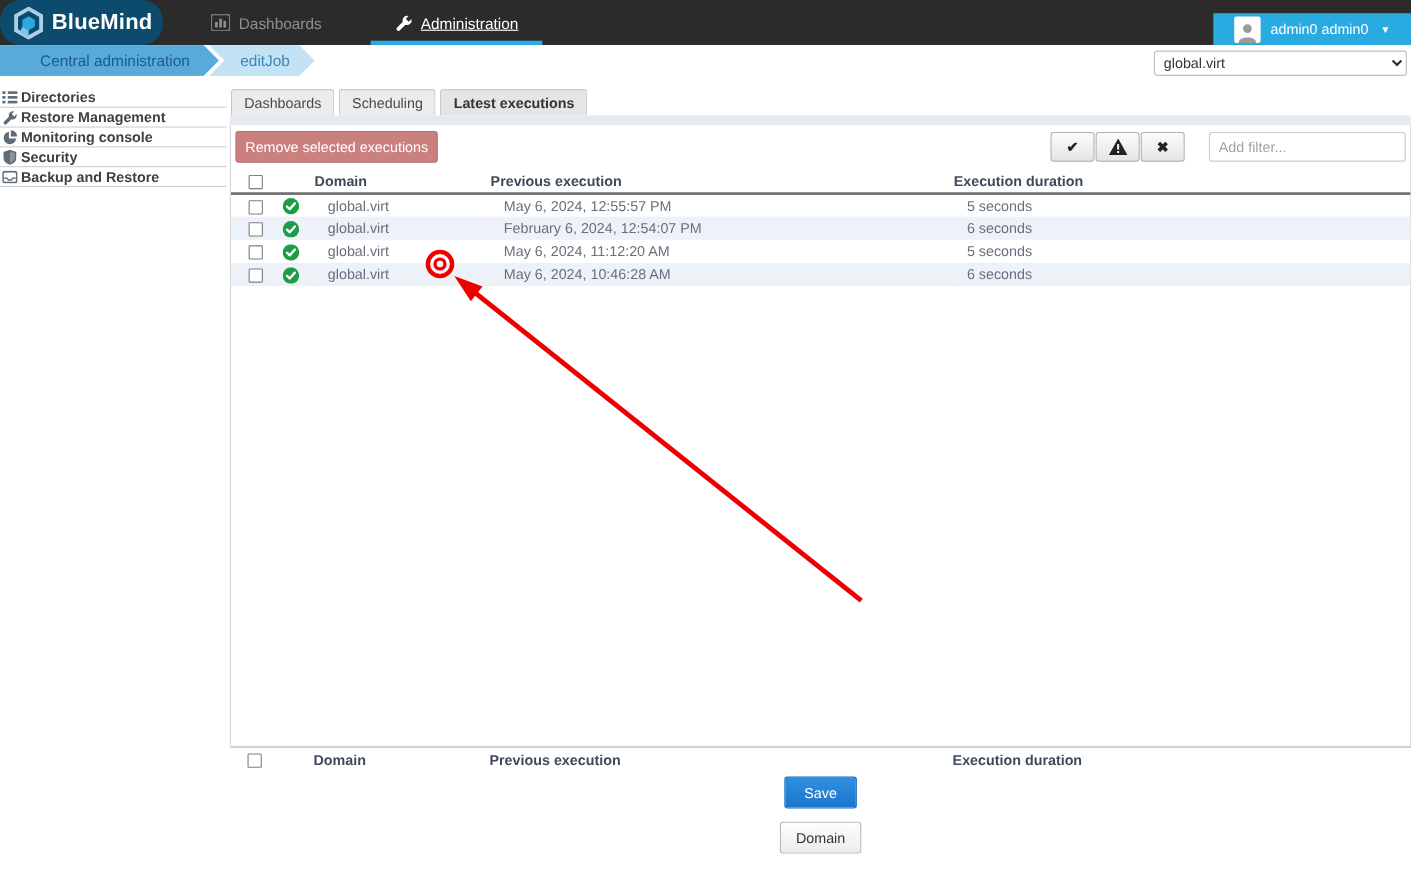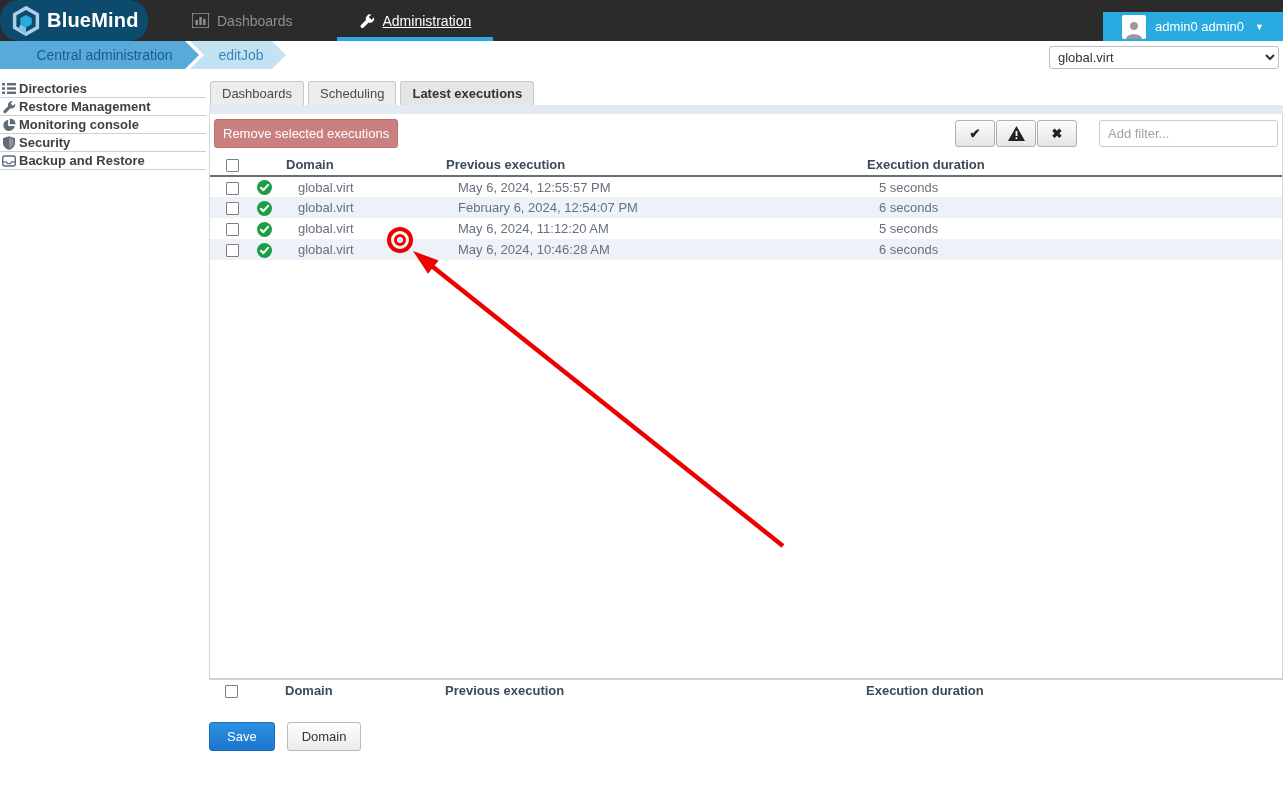--- a/index.html
+++ b/index.html
@@ -67,21 +67,21 @@
   .col-check { width:44px; } .col-status { width:32px; } .col-domain { width:160px; }
   .col-prev { width:421px; } .col-dur { width:auto; }
   .pad { padding-left:12px; }
   .chk { display:inline-block; width:13px; height:13px; border:1.5px solid #7f7f7f; border-radius:1px;
          background:#fff; vertical-align:middle; margin-left:16px; cursor:pointer; }
   .status-wrap { padding-left:3px; }
   .spacer { flex:1; }
 
   .footer-table-wrap { border-top:0; }
   table.exec.footer thead tr { border-bottom:none; border-top:1px solid #d2d2d2; }
-  .actions { margin-top:20px; display:flex; align-items:center; gap:12px; padding-left:0; }
+  .actions { margin-top:4px; display:flex; align-items:center; gap:12px; padding-left:0;flex-direction:column; }
   .btn-save { background:linear-gradient(#2e8fdf,#1b77cd); border:1px solid #1a6fbe; color:#fff;
               padding:6px 17px; font-size:13px; border-radius:3px; cursor:pointer; }
   .btn-cancel { background:linear-gradient(#fdfdfd,#ececec); border:1px solid #b9b9b9; color:#333;
                 padding:6px 14px; font-size:13px; border-radius:3px; cursor:pointer; }
 
   .annotation-overlay { position:fixed; left:0; top:0; width:1283px; height:812px; pointer-events:none; z-index:50; }
 </style>
 </head>
 <body>
 

